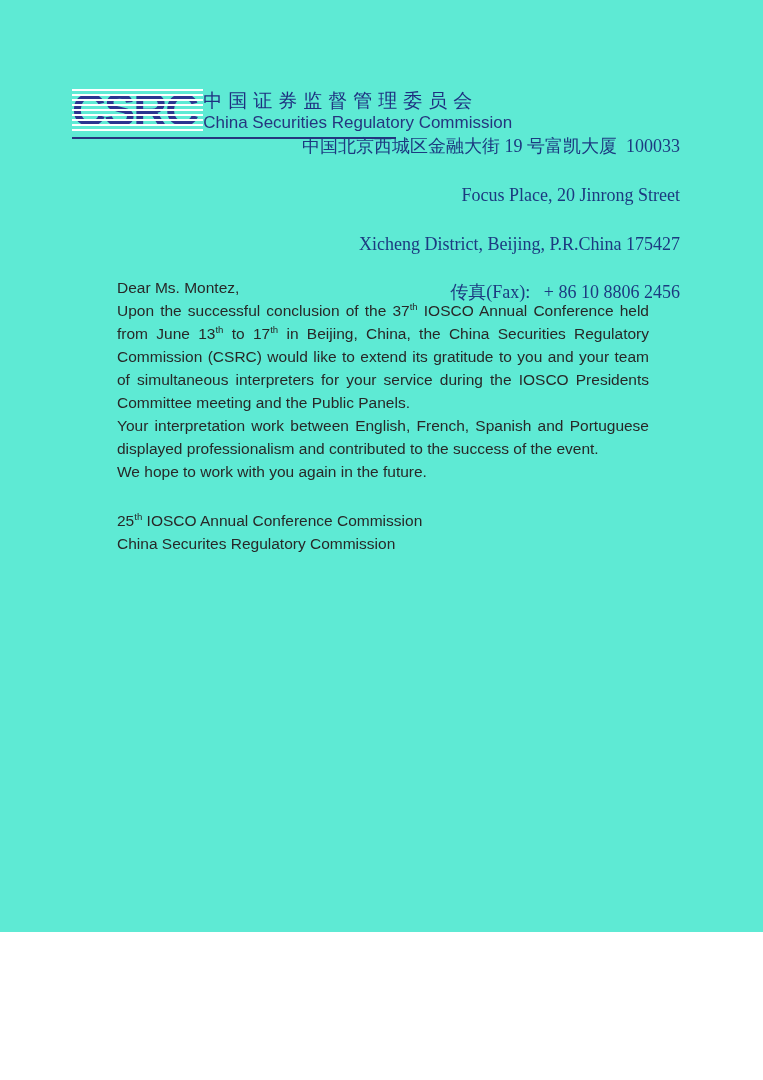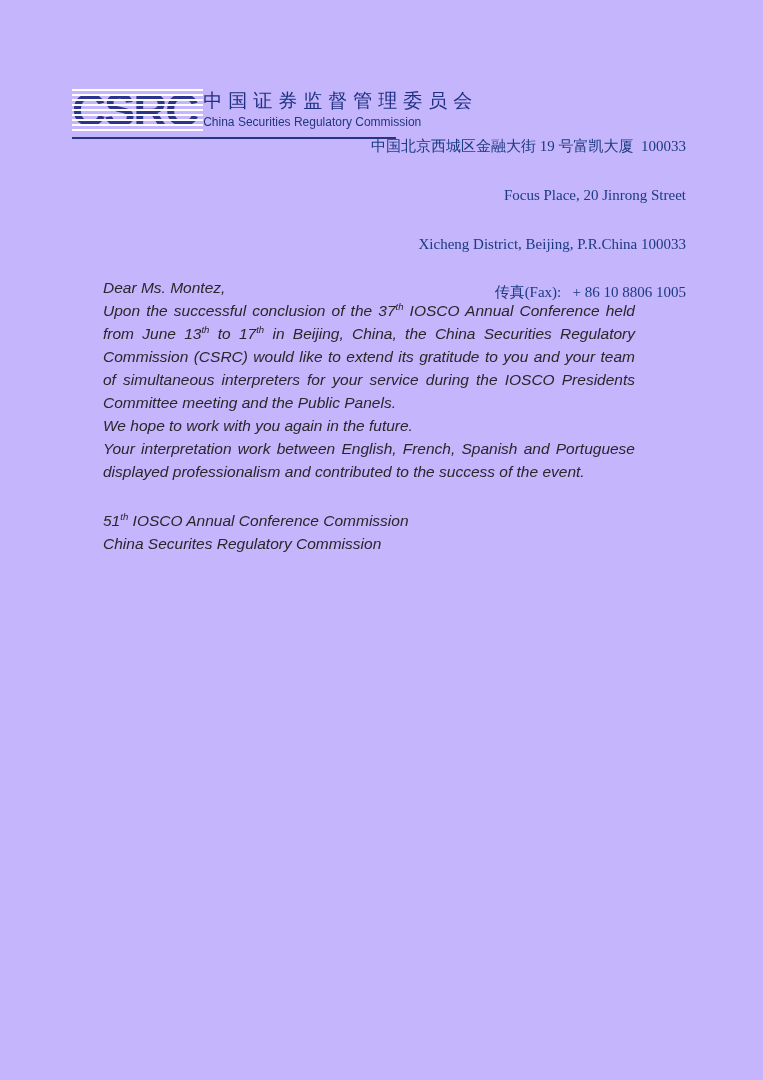--- a/index.html
+++ b/index.html
@@ -3,22 +3,22 @@
 <meta charset="utf-8">
 <style>
   html, body {
     margin: 0;
     padding: 0;
     background: #ffffff;
   }
   .page {
     position: relative;
     width: 763px;
-    height: 1080px;
-    background: #c4b5fd;
+    height: 932px;
+    background: #5eead4;
     overflow: hidden;
     font-family: "Liberation Sans", sans-serif;
   }
 
   
   .logo-block {
     position: absolute;
     left: 72px;
     top: 86px;
     display: flex;
@@ -52,58 +52,57 @@
     padding-top: 2px;
   }
   .logo-cn {
     font-size: 19px;
     line-height: 25px;
     letter-spacing: 6px;
     color: #1e2f80;
     white-space: nowrap;
   }
   .logo-en {
-    font-size: 12px;
+    font-size: 17px;
     line-height: 19px;
     color: #25357f;
     white-space: nowrap;
   }
   .logo-rule {
     position: absolute;
     left: 72px;
     top: 137px;
     width: 324px;
     height: 2px;
     background: #25357f;
   }
 
   
   .address-block {
     position: absolute;
-    right: 77px;
+    right: 83px;
     top: 106px;
     text-align: right;
     font-family: "Liberation Serif", serif;
-    font-size: 15px;
+    font-size: 18px;
     line-height: 16.2px;
     color: #1c3a80;
     white-space: pre;
     margin-left: 12px;
   }
 
   
   .letter-body {
     position: absolute;
-    left: 103px;
+    left: 117px;
     top: 276px;
     width: 532px;
     font-size: 15.5px;
     line-height: 23px;
     color: #282828;
-    font-style: italic;
   }
   .letter-body p { margin: 0; }
   .salutation { margin: 0 0 28px 0; }
   .para {
     text-align: justify;
     margin: 0 0 23px 0;
   }
   .closing { margin: 43px 0 0 0; }
   .sig-block { margin-top: 26px; }
   sup {
@@ -122,33 +121,33 @@
     <div class="logo-names">
       <div class="logo-cn">中国证券监督管理委员会</div>
       <div class="logo-en">China Securities Regulatory Commission</div>
     </div>
   </div>
   <div class="logo-rule"></div>
 
   <div class="address-block">
     <div>中国北京西城区金融大街 19 号富凯大厦  100033</div>
     <div>Focus Place, 20 Jinrong Street</div>
-    <div>Xicheng District, Beijing, P.R.China 100033</div>
-    <div>传真(Fax):   + 86 10 8806 1005</div>
+    <div>Xicheng District, Beijing, P.R.China 175427</div>
+    <div>传真(Fax):   + 86 10 8806 2456</div>
   </div>
 
   <div class="letter-body">
     <p class="salutation">Dear Ms. Montez,</p>
 
     <p class="para"><span>Upon the successful conclusion of the 37</span><sup>th</sup><span> IOSCO Annual Conference held from June 13</span><sup>th</sup><span> to 17</span><sup>th</sup><span> in Beijing, China, the China Securities Regulatory Commission (CSRC) would like to extend its gratitude to you and your team of simultaneous interpreters for your service during the IOSCO Presidents Committee meeting and the Public Panels.</span></p>
 
+    <p class="para"><span>Your interpretation work between English, French, Spanish and Portuguese displayed professionalism and contributed to the success of the event.</span></p>
+
     <p class="para"><span>We hope to work with you again in the future.</span></p>
-
-    <p class="para"><span>Your interpretation work between English, French, Spanish and Portuguese displayed professionalism and contributed to the success of the event.</span></p>
 
 
     <div class="sig-block">
-      <p><span>51</span><sup>th</sup><span> IOSCO Annual Conference Commission</span></p>
+      <p><span>25</span><sup>th</sup><span> IOSCO Annual Conference Commission</span></p>
       <p><span>China Securites Regulatory Commission</span></p>
     </div>
   </div>
 
 </div>
 
 </body></html>

